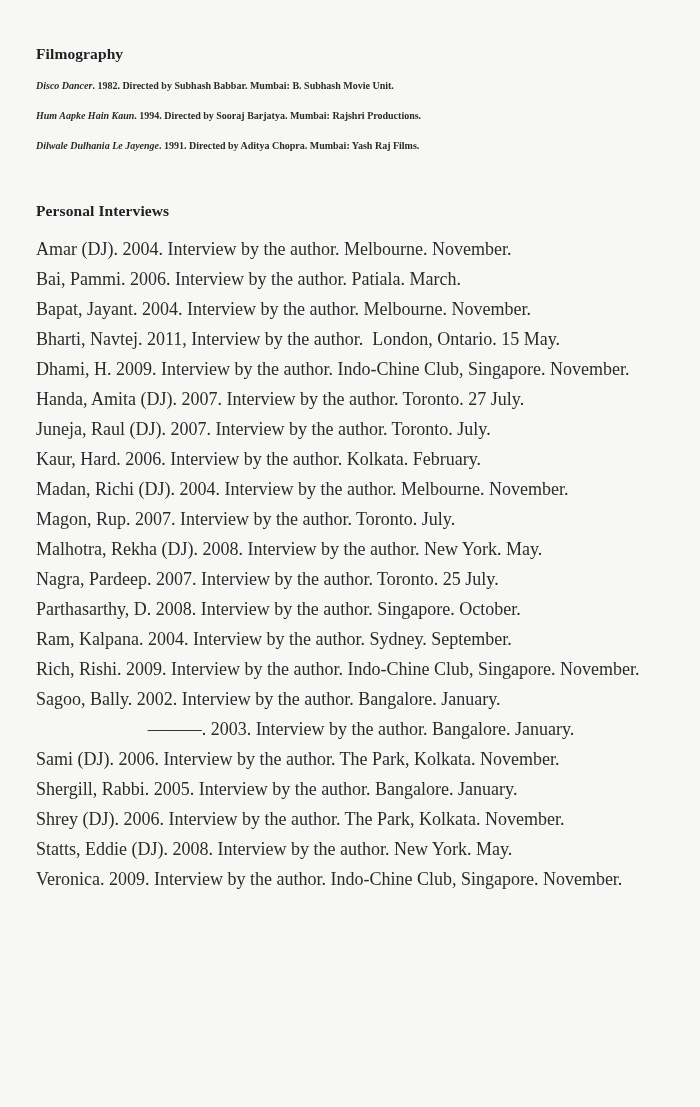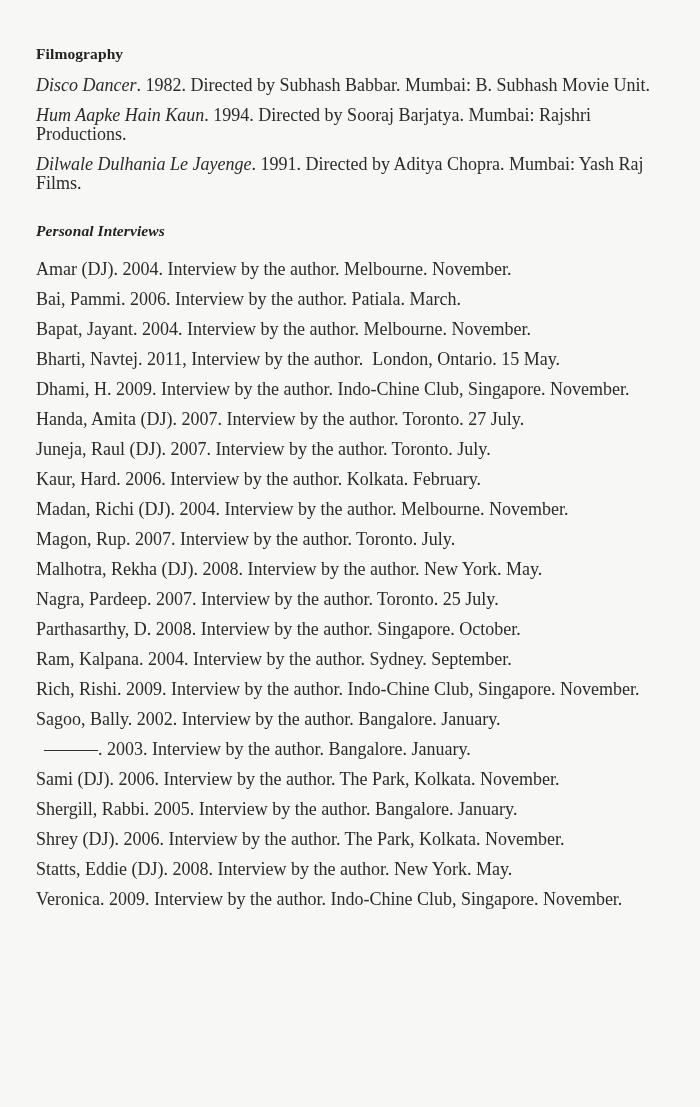--- a/index.html
+++ b/index.html
@@ -32,45 +32,46 @@
     color: #222;
   }
   .filmography-heading { margin-top: 8px; }
   .bib-list {
     list-style: none;
     margin: 0;
     padding: 0;
   }
   .film-list { margin-top: 12px; }
   .film-entry {
-    font-size: 18px;
+    font-size: 10px;
     line-height: 19px;
     margin-bottom: 11px;
     max-width: 645px;
     text-align: left;
     color: #2b2b2b;
+    font-weight: bold;
   }
   .film-entry .title {
     font-style: italic;
   }
   .interviews-heading {
-    margin-top: 28px;
-    font-style: italic;
+    margin-top: 46px;
   }
   .interview-list {
     margin-top: 13px;
   }
   .interview-entry {
     font-size: 18px;
     line-height: 30px;
     white-space: pre;
     color: #2b2b2b;
   }
   .interview-entry.dash-entry {
     padding-left: 8px;
+    text-align: center;
   }
 </style>
 </head>
 <body>
 
 <div class="page">
 
   <h2 class="section-heading filmography-heading">Filmography</h2>
 
   <ul class="bib-list film-list" id="film-list">

